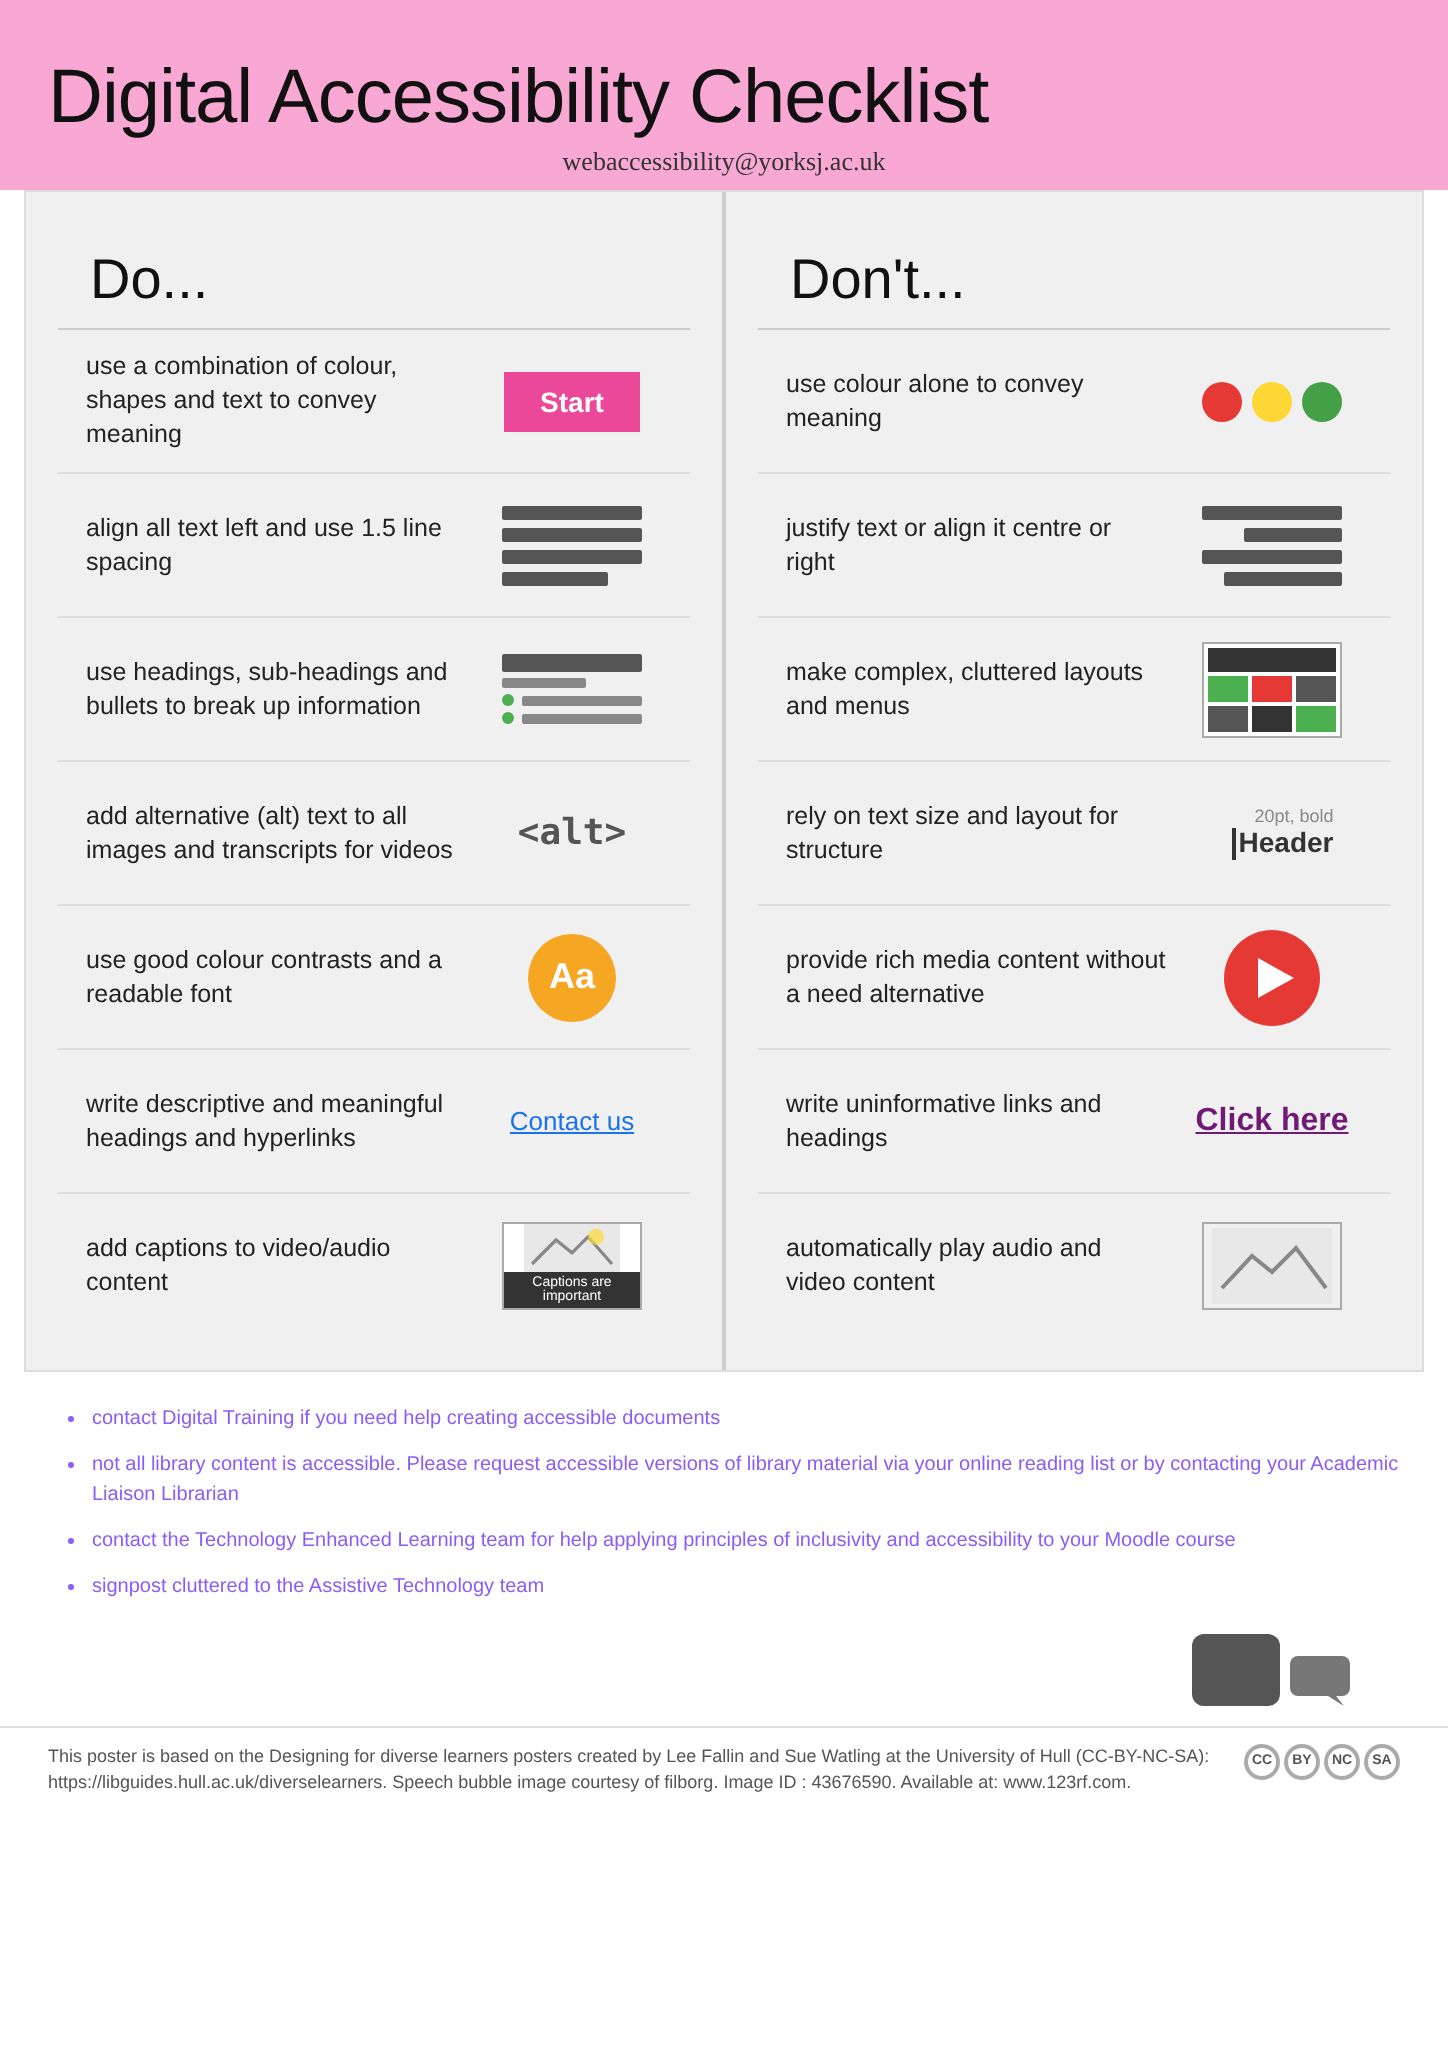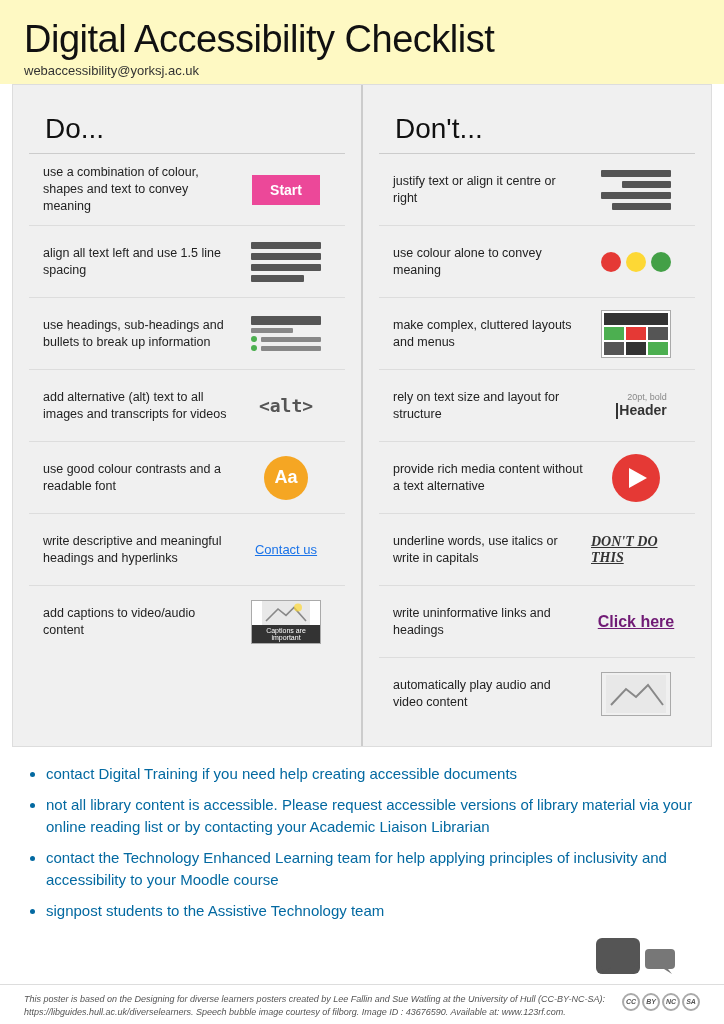--- a/index.html
+++ b/index.html
@@ -9,34 +9,35 @@
       width: 724px;
       min-height: 1024px;
       color: #222;
     }
     .page {
       width: 724px;
       background: #fff;
       padding: 0;
     }
     .header {
-      padding: 18px 24px 6px 24px;
-      background: #fef9c3;
+      padding: 28px 24px 6px 24px;
+      background: #f9a8d4;
     }
     .header h1 {
       font-size: 38px;
       font-weight: 300;
       color: #111;
       letter-spacing: -0.5px;
     }
     .header .email {
-      text-align: left;
+      text-align: center;
       font-size: 13px;
       color: #333;
       margin-top: 2px;
+      font-family: Liberation Serif, serif;
     }
     .main-grid {
       display: flex;
       flex-direction: row;
       background: #f0f0f0;
       margin: 0 12px;
       border: 1px solid #ddd;
     }
     .col {
       flex: 1;
@@ -256,22 +257,22 @@
     }
     .remember-section h2 {
       font-size: 28px;
       font-weight: 300;
       margin-bottom: 10px;
       color: #111;
     }
     .remember-list {
       list-style: disc;
       padding-left: 22px;
-      font-size: 15px;
-      color: #0369a1;
+      font-size: 10px;
+      color: #8b5cf6;
       line-height: 1.5;
     }
     .remember-list li {
       margin-bottom: 8px;
     }
     .remember-footer {
       display: flex;
       justify-content: flex-end;
       padding-right: 24px;
       margin-top: 8px;
@@ -297,21 +298,20 @@
     }
     .footer-text {
       padding: 8px 24px 6px 24px;
       font-size: 9px;
       color: #555;
       line-height: 1.4;
       display: flex;
       align-items: flex-start;
       gap: 8px;
       border-top: 1px solid #ddd;
-      font-style: italic;
     }
     .cc-badge {
       display: flex;
       gap: 2px;
       flex-shrink: 0;
     }
     .cc-circle {
       width: 18px;
       height: 18px;
       border-radius: 50%;
@@ -435,38 +435,38 @@
         </div>
       </div>
     </div>
 
     <div class="col-divider"></div>
 
     <div class="col">
       <div class="col-header">Don't...</div>
 
       <div class="checklist-row">
+        <div class="row-text">use colour alone to convey meaning</div>
+        <div class="row-icon">
+          <div class="traffic-lights">
+            <div class="tl tl-red"></div>
+            <div class="tl tl-yellow"></div>
+            <div class="tl tl-green"></div>
+          </div>
+        </div>
+      </div>
+
+      <div class="checklist-row">
         <div class="row-text">justify text or align it centre or right</div>
         <div class="row-icon">
           <div class="right-lines">
             <div class="r-line full"></div>
             <div class="r-line right"></div>
             <div class="r-line full"></div>
             <div class="r-line mid"></div>
-          </div>
-        </div>
-      </div>
-
-      <div class="checklist-row">
-        <div class="row-text">use colour alone to convey meaning</div>
-        <div class="row-icon">
-          <div class="traffic-lights">
-            <div class="tl tl-red"></div>
-            <div class="tl tl-yellow"></div>
-            <div class="tl tl-green"></div>
           </div>
         </div>
       </div>
 
       <div class="checklist-row">
         <div class="row-text">make complex, cluttered layouts and menus</div>
         <div class="row-icon">
           <div class="complex-layout-icon">
             <div class="cl-row">
               <div class="cl-cell dark wide"></div>
@@ -491,34 +491,28 @@
           <div class="header-size-icon">
             <span class="size-label">20pt, bold</span>
             <span class="header-word">
               <span class="cursor"></span>Header
             </span>
           </div>
         </div>
       </div>
 
       <div class="checklist-row">
-        <div class="row-text">provide rich media content without a text alternative</div>
+        <div class="row-text">provide rich media content without a need alternative</div>
         <div class="row-icon">
           <div class="play-btn-circle">
             <div class="play-triangle"></div>
           </div>
         </div>
       </div>
 
-      <div class="checklist-row">
-        <div class="row-text">underline words, use italics or write in capitals</div>
-        <div class="row-icon">
-          <div class="dont-do-this">DON'T DO THIS</div>
-        </div>
-      </div>
 
       <div class="checklist-row">
         <div class="row-text">write uninformative links and headings</div>
         <div class="row-icon">
           <span class="click-here-link">Click here</span>
         </div>
       </div>
 
       <div class="checklist-row">
         <div class="row-text">automatically play audio and video content</div>
@@ -534,21 +528,21 @@
     </div>
 
   </div>
 
   <div class="remember-section">
     <div style="display:flex;align-items:flex-start;">
       <ul class="remember-list">
         <li>contact Digital Training if you need help creating accessible documents</li>
         <li>not all library content is accessible. Please request accessible versions of library material via your online reading list or by contacting your Academic Liaison Librarian</li>
         <li>contact the Technology Enhanced Learning team for help applying principles of inclusivity and accessibility to your Moodle course</li>
-        <li>signpost students to the Assistive Technology team</li>
+        <li>signpost cluttered to the Assistive Technology team</li>
       </ul>
     </div>
     <div class="remember-footer">
       <div class="speech-bubbles">
         <div class="bubble bubble-large" style="display:flex;align-items:center;justify-content:center;">
           <svg width="44" height="36" viewBox="0 0 44 36">
             <rect x="1" y="1" width="42" height="28" rx="5" fill="#555"></rect>
             <polygon points="8,29 4,36 16,29" fill="#555"></polygon>
           </svg>
         </div>

